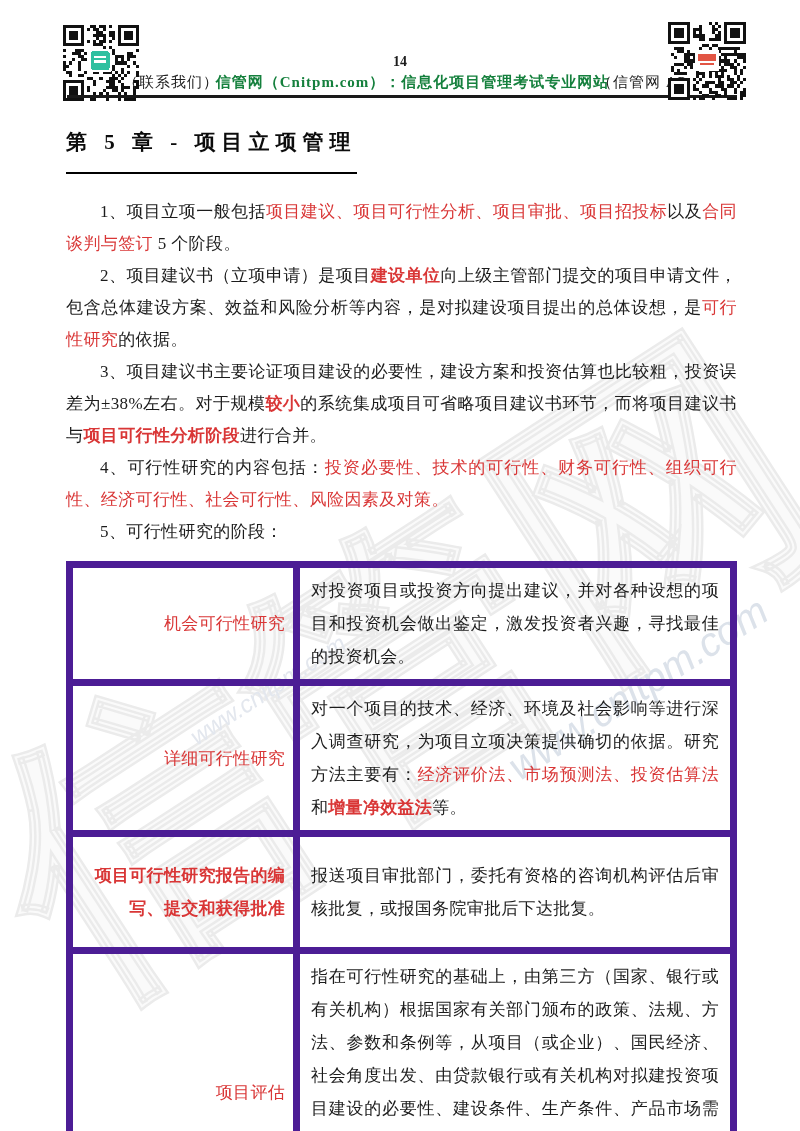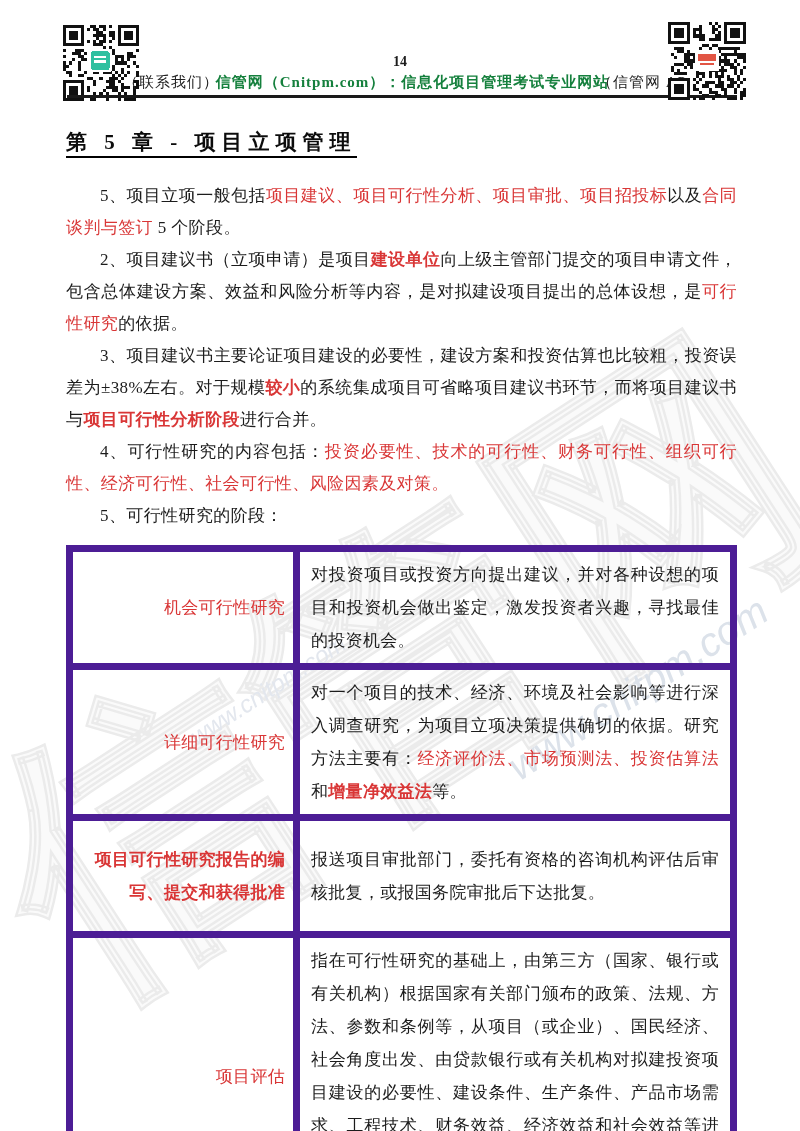--- a/index.html
+++ b/index.html
@@ -36,21 +36,21 @@
   .qr-label-right{left:597px;top:73px;z-index:2;}
   .head-center{position:absolute;left:0;right:0;top:53px;text-align:center;}
   .page-num{font-size:14px;font-weight:bold;line-height:18px;}
   .site-line{font-size:15px;font-weight:bold;letter-spacing:1px;line-height:22px;color:#15803d;margin-left:25px;}
   .head-rule{position:absolute;left:67px;width:670px;top:95px;height:3px;background:#1a1a1a;}
   
   .content{position:relative;z-index:2;padding:0 63px 0 66px;}
   .chapter-title{
     display:inline-block;margin:30px 0 0 0;
     font-size:21px;font-weight:bold;color:#0c0c0c;
-    letter-spacing:6px;border-bottom:2px solid #000;padding-bottom:0;
+    letter-spacing:6px;border-bottom:2px solid #000;padding-bottom:16px;
   }
   .para{
     font-size:17px;line-height:32px;margin:0;
     text-align:justify;text-indent:2em;letter-spacing:0.4px;
   }
   .para.first{margin-top:22px;}
   .red{color:#d93636;}
   .b{font-weight:bold;}
   
   table.feas{
@@ -490,21 +490,21 @@
         <rect x="9.6" y="10.1" width="5.8" height="2.3" fill="#e25544" rx="0.3"></rect>
         <rect x="10.1" y="13.2" width="4.8" height="0.7" fill="#e25544"></rect>
       </svg>
   </div>
   <div class="head-rule"></div>
 </div>
 
 <div class="content">
   <h1 class="chapter-title">第 5 章 - 项目立项管理</h1>
 
-  <p class="para first"><span>5、项目立项一般包括</span><span class="red">项目建议、项目可行性分析、项目审批、项目招投标</span><span>以及</span><span class="red">合同谈判与签订</span><span> 5 个阶段。</span></p>
+  <p class="para first"><span>1、项目立项一般包括</span><span class="red">项目建议、项目可行性分析、项目审批、项目招投标</span><span>以及</span><span class="red">合同谈判与签订</span><span> 5 个阶段。</span></p>
   <p class="para"><span>2、项目建议书（立项申请）是项目</span><span class="red b">建设单位</span><span>向上级主管部门提交的项目申请文件，包含总体建设方案、效益和风险分析等内容，是对拟建设项目提出的总体设想，是</span><span class="red">可行性研究</span><span>的依据。</span></p>
   <p class="para"><span>3、项目建议书主要论证项目建设的必要性，建设方案和投资估算也比较粗，投资误差为±38%左右。对于规模</span><span class="red b">较小</span><span>的系统集成项目可省略项目建议书环节，而将项目建议书与</span><span class="red b">项目可行性分析阶段</span><span>进行合并。</span></p>
   <p class="para"><span>4、可行性研究的内容包括：</span><span class="red">投资必要性、技术的可行性、财务可行性、组织可行性、经济可行性、社会可行性、风险因素及对策。</span></p>
   <p class="para"><span>5、可行性研究的阶段：</span></p>
 
   <table class="feas">
     <tbody>
         <tr>
           <td class="stage-label"><span class="red">机会可行性研究</span></td>
           <td class="stage-desc"><span>对投资项目或投资方向提出建议，并对各种设想的项目和投资机会做出鉴定，激发投资者兴趣，寻找最佳的投资机会。</span></td>

